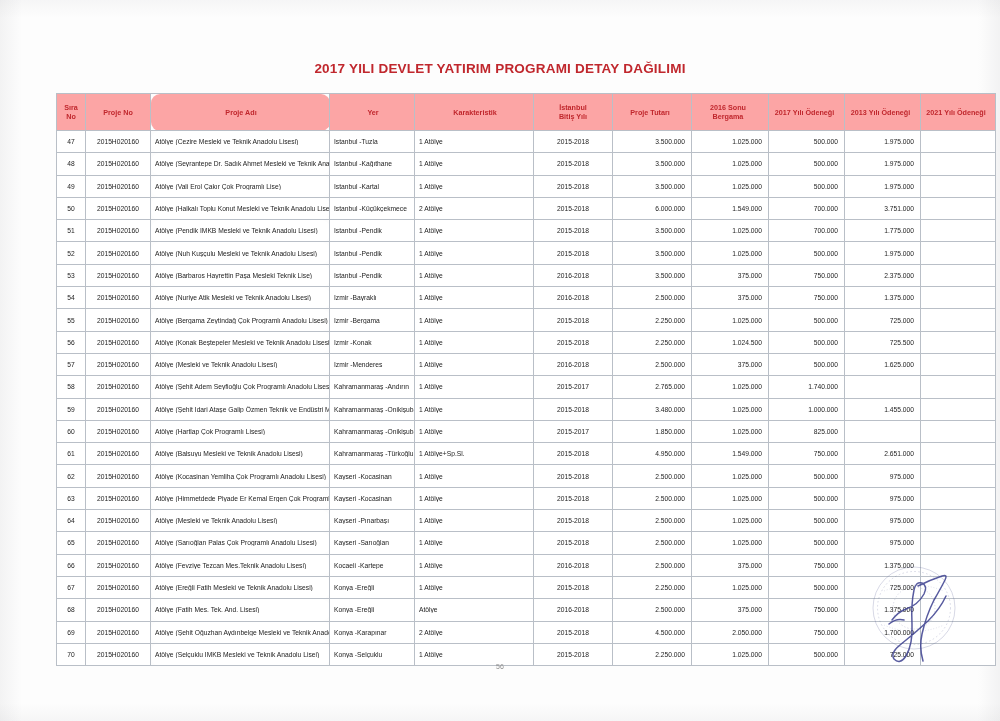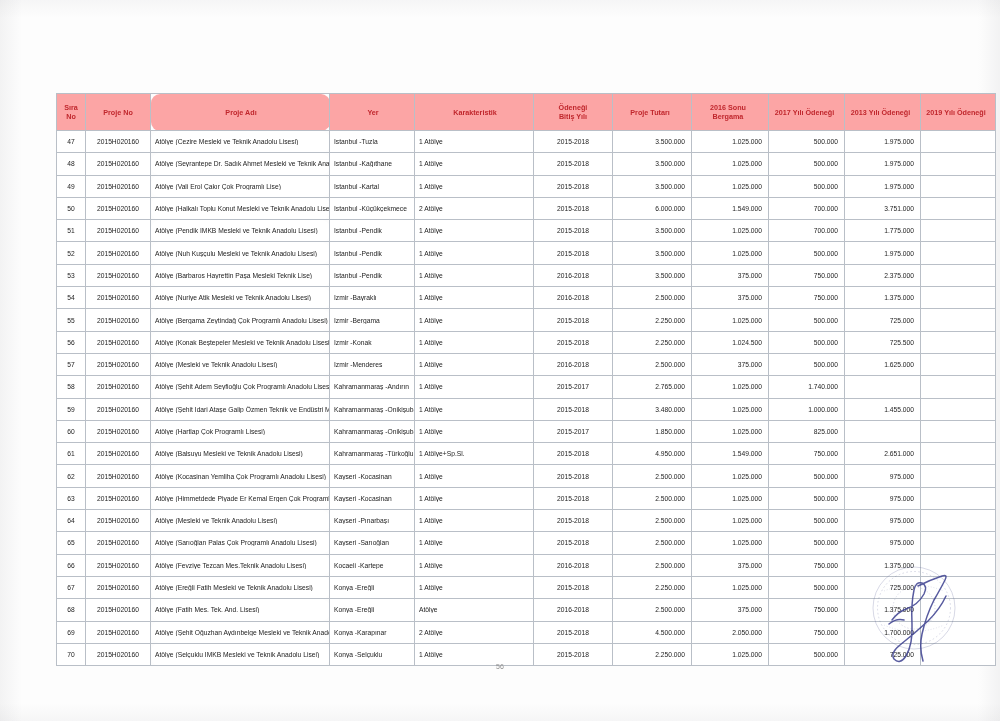--- a/index.html
+++ b/index.html
@@ -130,45 +130,46 @@
     height: 140px;
     pointer-events: none;
   }
   #stamp-sign svg { display: block; }
 </style>
 </head>
 <body>
 
 <div id="page-sheet">
 
+  <div id="doc-title">2017 YILI DEVLET YATIRIM PROGRAMI DETAY DAĞILIMI</div>
 
   <div id="table-wrap">
     <table class="invest">
       <thead>
         <tr>
           <th class="c-sira">
             <span>Sıra</span><br>
             <span>No</span>
           </th>
           <th class="c-pno">Proje No</th>
           <th class="c-padi">Proje Adı</th>
           <th class="c-yer">Yer</th>
           <th class="c-kar">Karakteristik</th>
           <th class="c-yil">
-            <span>Ödeneği</span><br>
+            <span>İstanbul</span><br>
             <span>Bitiş Yılı</span>
           </th>
           <th class="c-tutar">Proje Tutarı</th>
           <th class="c-harc">
             <span>2016 Sonu</span><br>
             <span>Bergama</span>
           </th>
           <th class="c-o2017">2017 Yılı Ödeneği</th>
           <th class="c-o2018">2013 Yılı Ödeneği</th>
-          <th class="c-o2019">2019 Yılı Ödeneği</th>
+          <th class="c-o2019">2021 Yılı Ödeneği</th>
         </tr>
       </thead>
       <tbody id="table-body">
           <tr>
             <td class="c-sira">
               <span class="clip">47</span>
             </td>
             <td class="c-pno">
               <span class="clip">2015H020160</span>
             </td>

